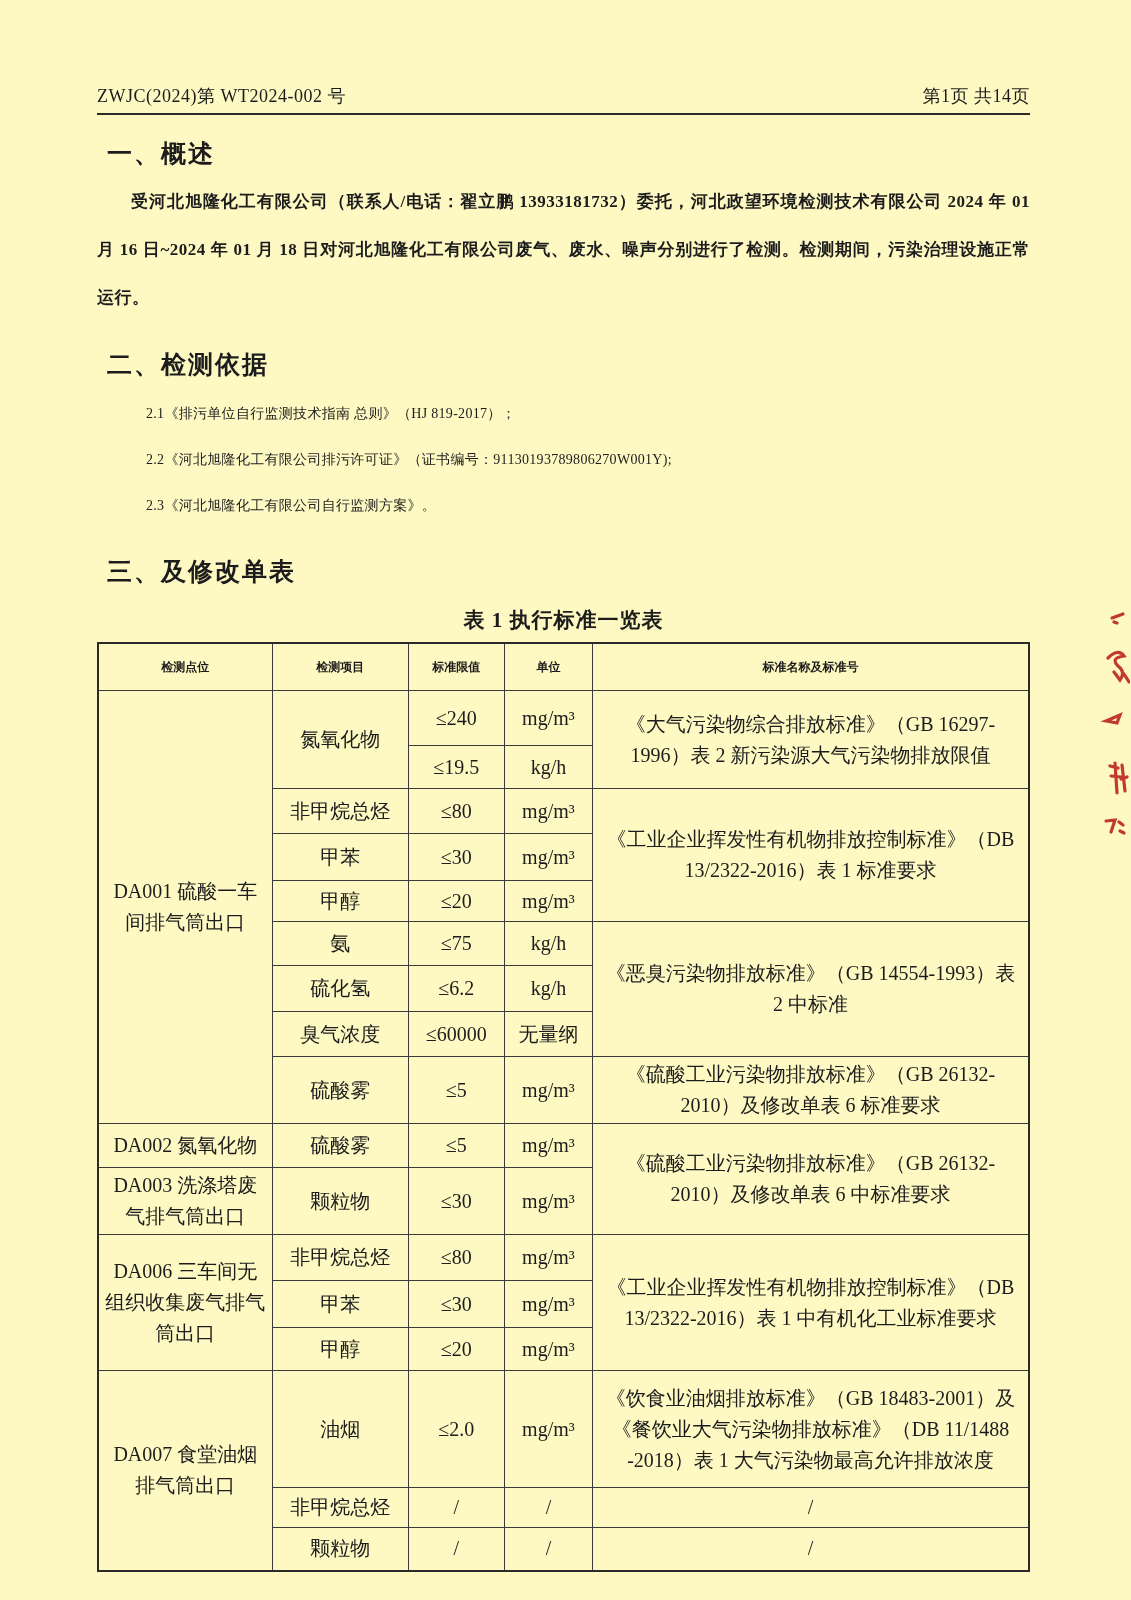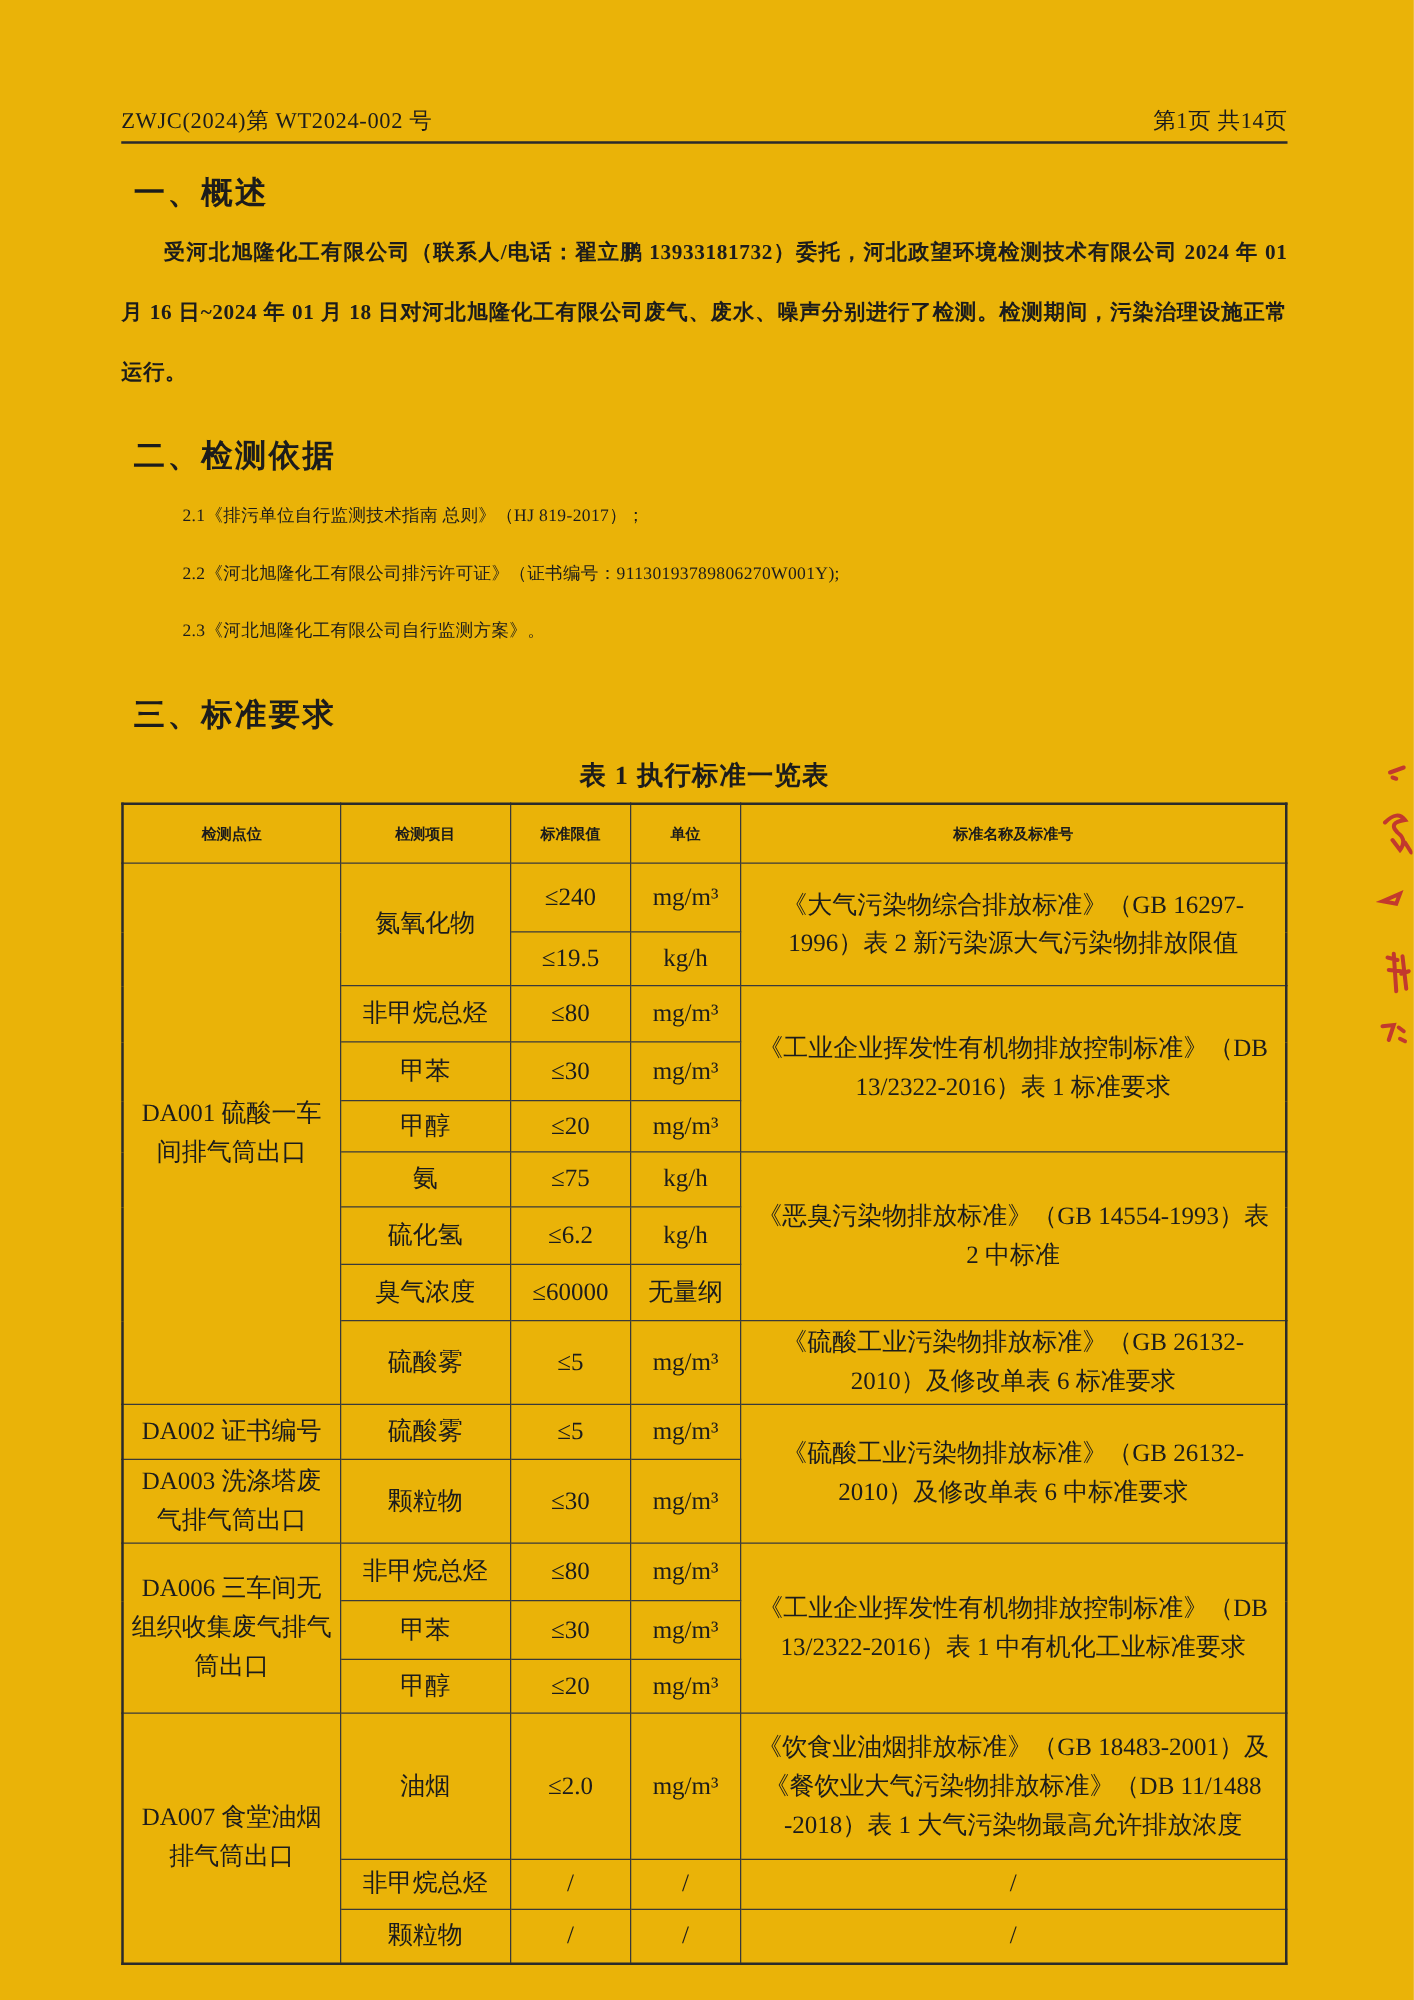--- a/index.html
+++ b/index.html
@@ -6,21 +6,21 @@
   body{
     width:1131px;height:1600px;
     background:#f6f5f2;
     font-family:"Liberation Serif","DejaVu Serif",serif;
     color:#1c1c1c;
     position:relative;
     overflow:hidden;
   }
   .page{
     position:absolute;inset:0;
-    background:#eab308;
+    background:#fef9c3;
   }
   .content{
     position:absolute;
     left:97px; right:101px; top:0;
   }
   
   .doc-header{
     display:flex;justify-content:space-between;align-items:flex-end;
     padding-top:84px;
     font-size:18px;
@@ -107,21 +107,21 @@
     <h2 class="sec first">一、概述</h2>
     <p class="para">受河北旭隆化工有限公司（联系人/电话：翟立鹏 13933181732）委托，河北政望环境检测技术有限公司 2024 年 01 月 16 日~2024 年 01 月 18 日对河北旭隆化工有限公司废气、废水、噪声分别进行了检测。检测期间，污染治理设施正常运行。</p>
 
     <h2 class="sec">二、检测依据</h2>
     <div class="ref-list">
       <p class="ref-item">2.1《排污单位自行监测技术指南  总则》（HJ 819-2017）；</p>
       <p class="ref-item">2.2《河北旭隆化工有限公司排污许可证》（证书编号：91130193789806270W001Y);</p>
       <p class="ref-item">2.3《河北旭隆化工有限公司自行监测方案》。</p>
     </div>
 
-    <h2 class="sec">三、标准要求</h2>
+    <h2 class="sec">三、及修改单表</h2>
     <div class="table-title">表 1  执行标准一览表</div>
 
     <table class="std">
       <colgroup>
           <col style="width: 174px;">
           <col style="width: 136px;">
           <col style="width: 96px;">
           <col style="width: 88px;">
           <col style="width: 436px;">
         </colgroup>
@@ -178,21 +178,21 @@
             <td>≤60000</td>
             <td>无量纲</td>
           </tr>
           <tr style="height: 50px;">
             <td>硫酸雾</td>
             <td>≤5</td>
             <td>mg/m³</td>
             <td class="std-name">《硫酸工业污染物排放标准》（GB 26132-2010）及修改单表 6 标准要求</td>
           </tr>
           <tr style="height: 44px;">
-            <td class="std-name">DA002 证书编号</td>
+            <td class="std-name">DA002 氮氧化物</td>
             <td>硫酸雾</td>
             <td>≤5</td>
             <td>mg/m³</td>
             <td rowspan="2" class="std-name">《硫酸工业污染物排放标准》（GB 26132-2010）及修改单表 6 中标准要求</td>
           </tr>
           <tr style="height: 50px; margin-top: 44px;">
             <td class="std-name">DA003 洗涤塔废气排气筒出口</td>
             <td>颗粒物</td>
             <td>≤30</td>
             <td>mg/m³</td>

